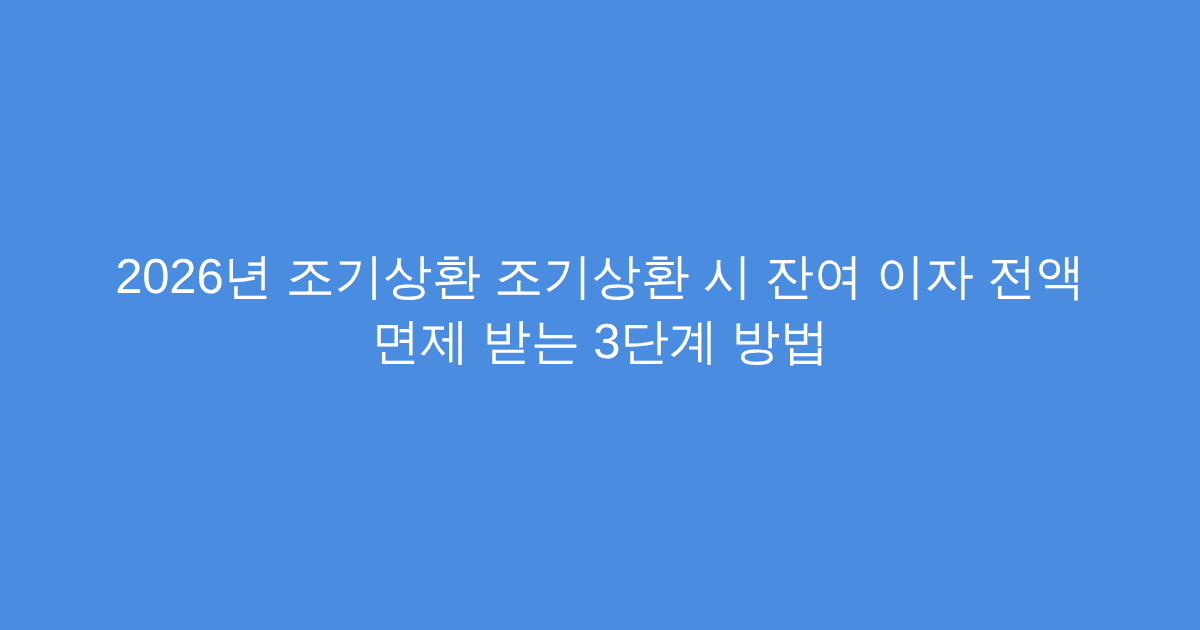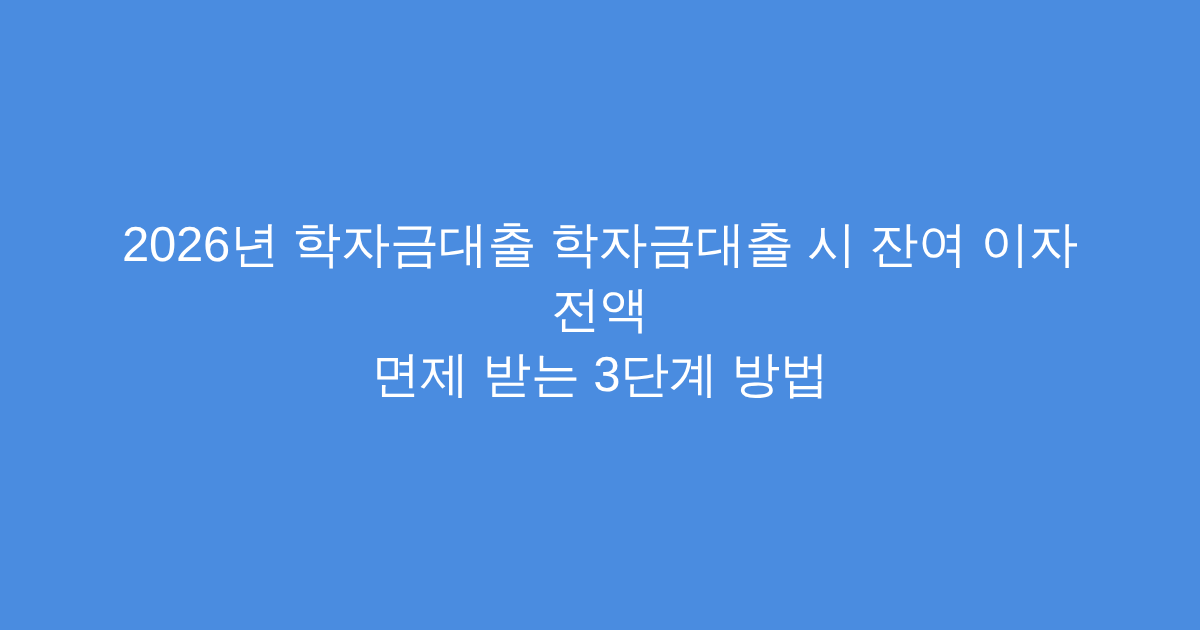--- a/index.html
+++ b/index.html
@@ -49,18 +49,18 @@
     text-rendering: geometricPrecision;
   }
 </style>
 </head>
 <body>
 
 <div class="og-card">
 
   <div class="title-block">
 
-    <h1 class="card-title">2026년 학자금대출 학자금대출 시 잔여 이자 전액
+    <h1 class="card-title">2026년 조기상환 조기상환 시 잔여 이자 전액
 면제 받는 3단계 방법</h1>
 
   </div>
 
 </div>
 
 </body></html>

